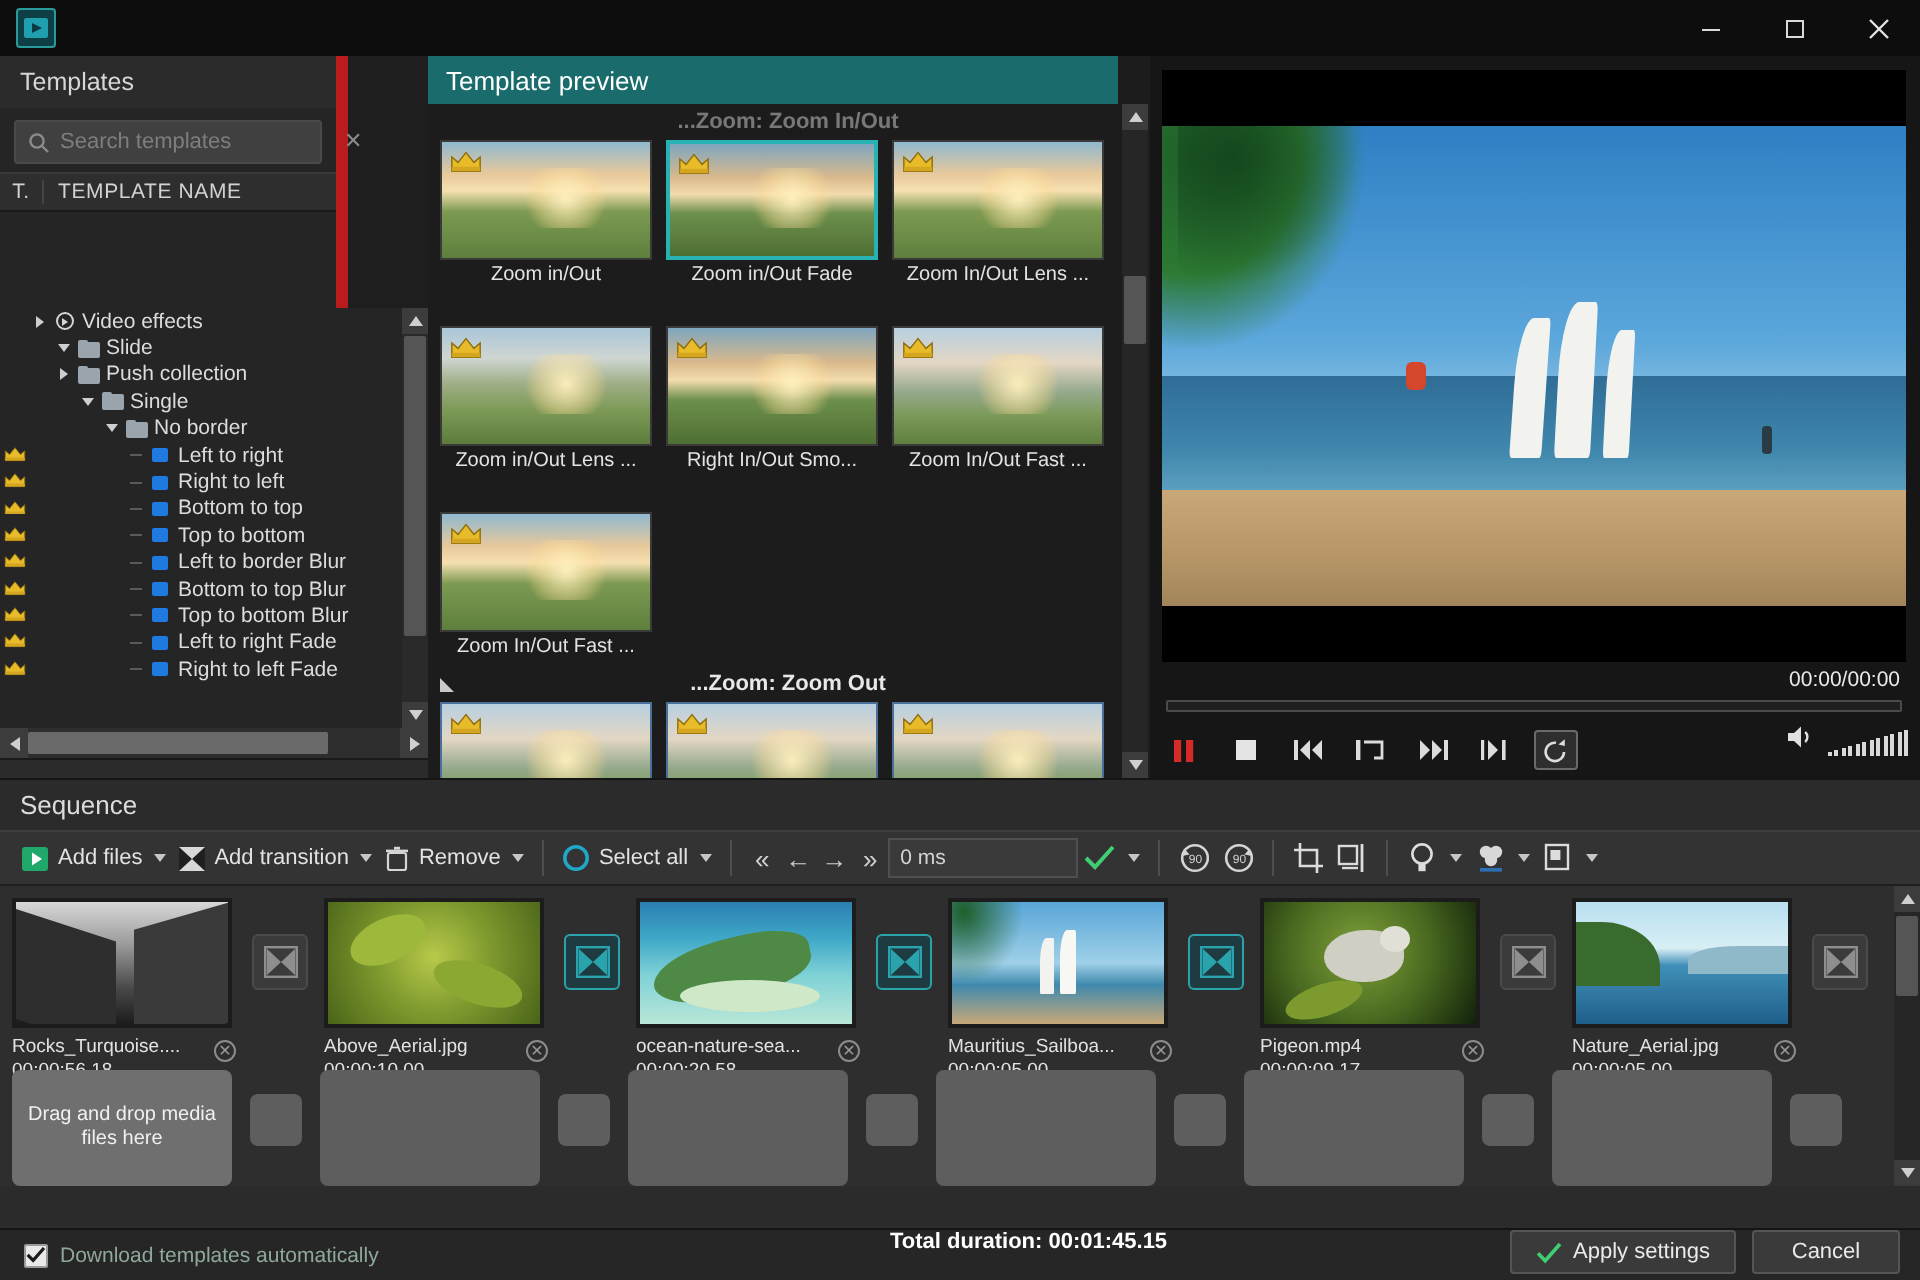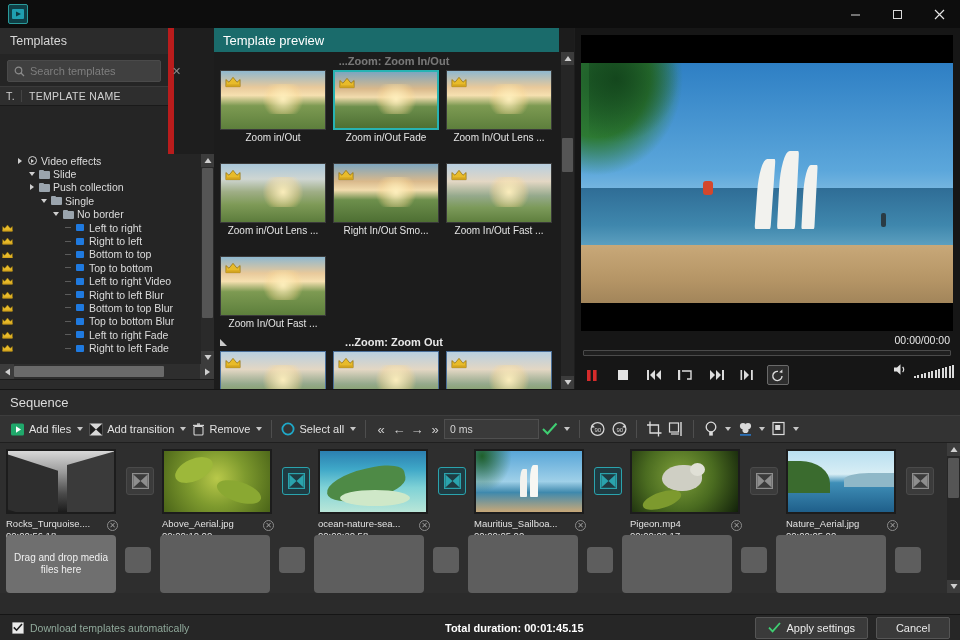--- a/index.html
+++ b/index.html
@@ -270,21 +270,21 @@
   }
   .drop-cell.empty { background: #5e5e5e; }
   .drop-gap { width: 44px; display: flex; justify-content: center; padding-top: 12px; }
   .drop-small { width: 26px; height: 26px; background: #5e5e5e; border-radius: 4px; }
 
   .seq-scroll-v { position: absolute; right: 0; top: 53px; width: 13px; height: 150px; background: #262626; }
 
   
   .statusbar {
     position: absolute; left: 0; top: 614px; width: 960px; height: 26px; background: #262626;
-    border-top: 1px solid #151515; display: flex; align-items: center;
+    border-top: 1px solid #151515; display: flex; 
   }
   .chk-wrap { display: flex; align-items: center; gap: 6px; margin-left: 12px; }
   .chk {
     width: 12px; height: 12px; background: #e9e9e9; border: 1px solid #9a9a9a; border-radius: 1px;
     display: flex; align-items: center; justify-content: center;
   }
   .chk-label { font-size: 10.5px; color: #8fa89a; }
   .total-dur { position: absolute; left: 445px; font-size: 11px; color: #ffffff; font-weight: bold; }
   .sb-btns { position: absolute; right: 10px; display: flex; gap: 8px; }
   .sbtn {
@@ -458,35 +458,21 @@
                 <path d="M1 12 L1 4 L4.5 7 L9 1.5 L13.5 7 L17 4 L17 12 Z" fill="#e8bb2a" stroke="#8d6d0c" stroke-width="0.8"></path>
                 <rect x="1" y="9.5" width="16" height="2.5" fill="#d4a520"></rect>
               </svg></span>
             <span style="display:inline-block;width:62px"></span>
             <span class="tw">
               <i class="dash"></i>
             </span>
             <span class="tw">
               <i class="leafsq"></i>
             </span>
-            <span class="tlabel">Left to right Video</span>
-          </div>
-          <div class="trow">
-            <span class="crown"><svg width="11" height="7.92" viewBox="0 0 18 13">
-                <path d="M1 12 L1 4 L4.5 7 L9 1.5 L13.5 7 L17 4 L17 12 Z" fill="#e8bb2a" stroke="#8d6d0c" stroke-width="0.8"></path>
-                <rect x="1" y="9.5" width="16" height="2.5" fill="#d4a520"></rect>
-              </svg></span>
-            <span style="display:inline-block;width:62px"></span>
-            <span class="tw">
-              <i class="dash"></i>
-            </span>
-            <span class="tw">
-              <i class="leafsq"></i>
-            </span>
-            <span class="tlabel">Right to left Blur</span>
+            <span class="tlabel">Left to border Blur</span>
           </div>
           <div class="trow">
             <span class="crown"><svg width="11" height="7.92" viewBox="0 0 18 13">
                 <path d="M1 12 L1 4 L4.5 7 L9 1.5 L13.5 7 L17 4 L17 12 Z" fill="#e8bb2a" stroke="#8d6d0c" stroke-width="0.8"></path>
                 <rect x="1" y="9.5" width="16" height="2.5" fill="#d4a520"></rect>
               </svg></span>
             <span style="display:inline-block;width:62px"></span>
             <span class="tw">
               <i class="dash"></i>
             </span>

